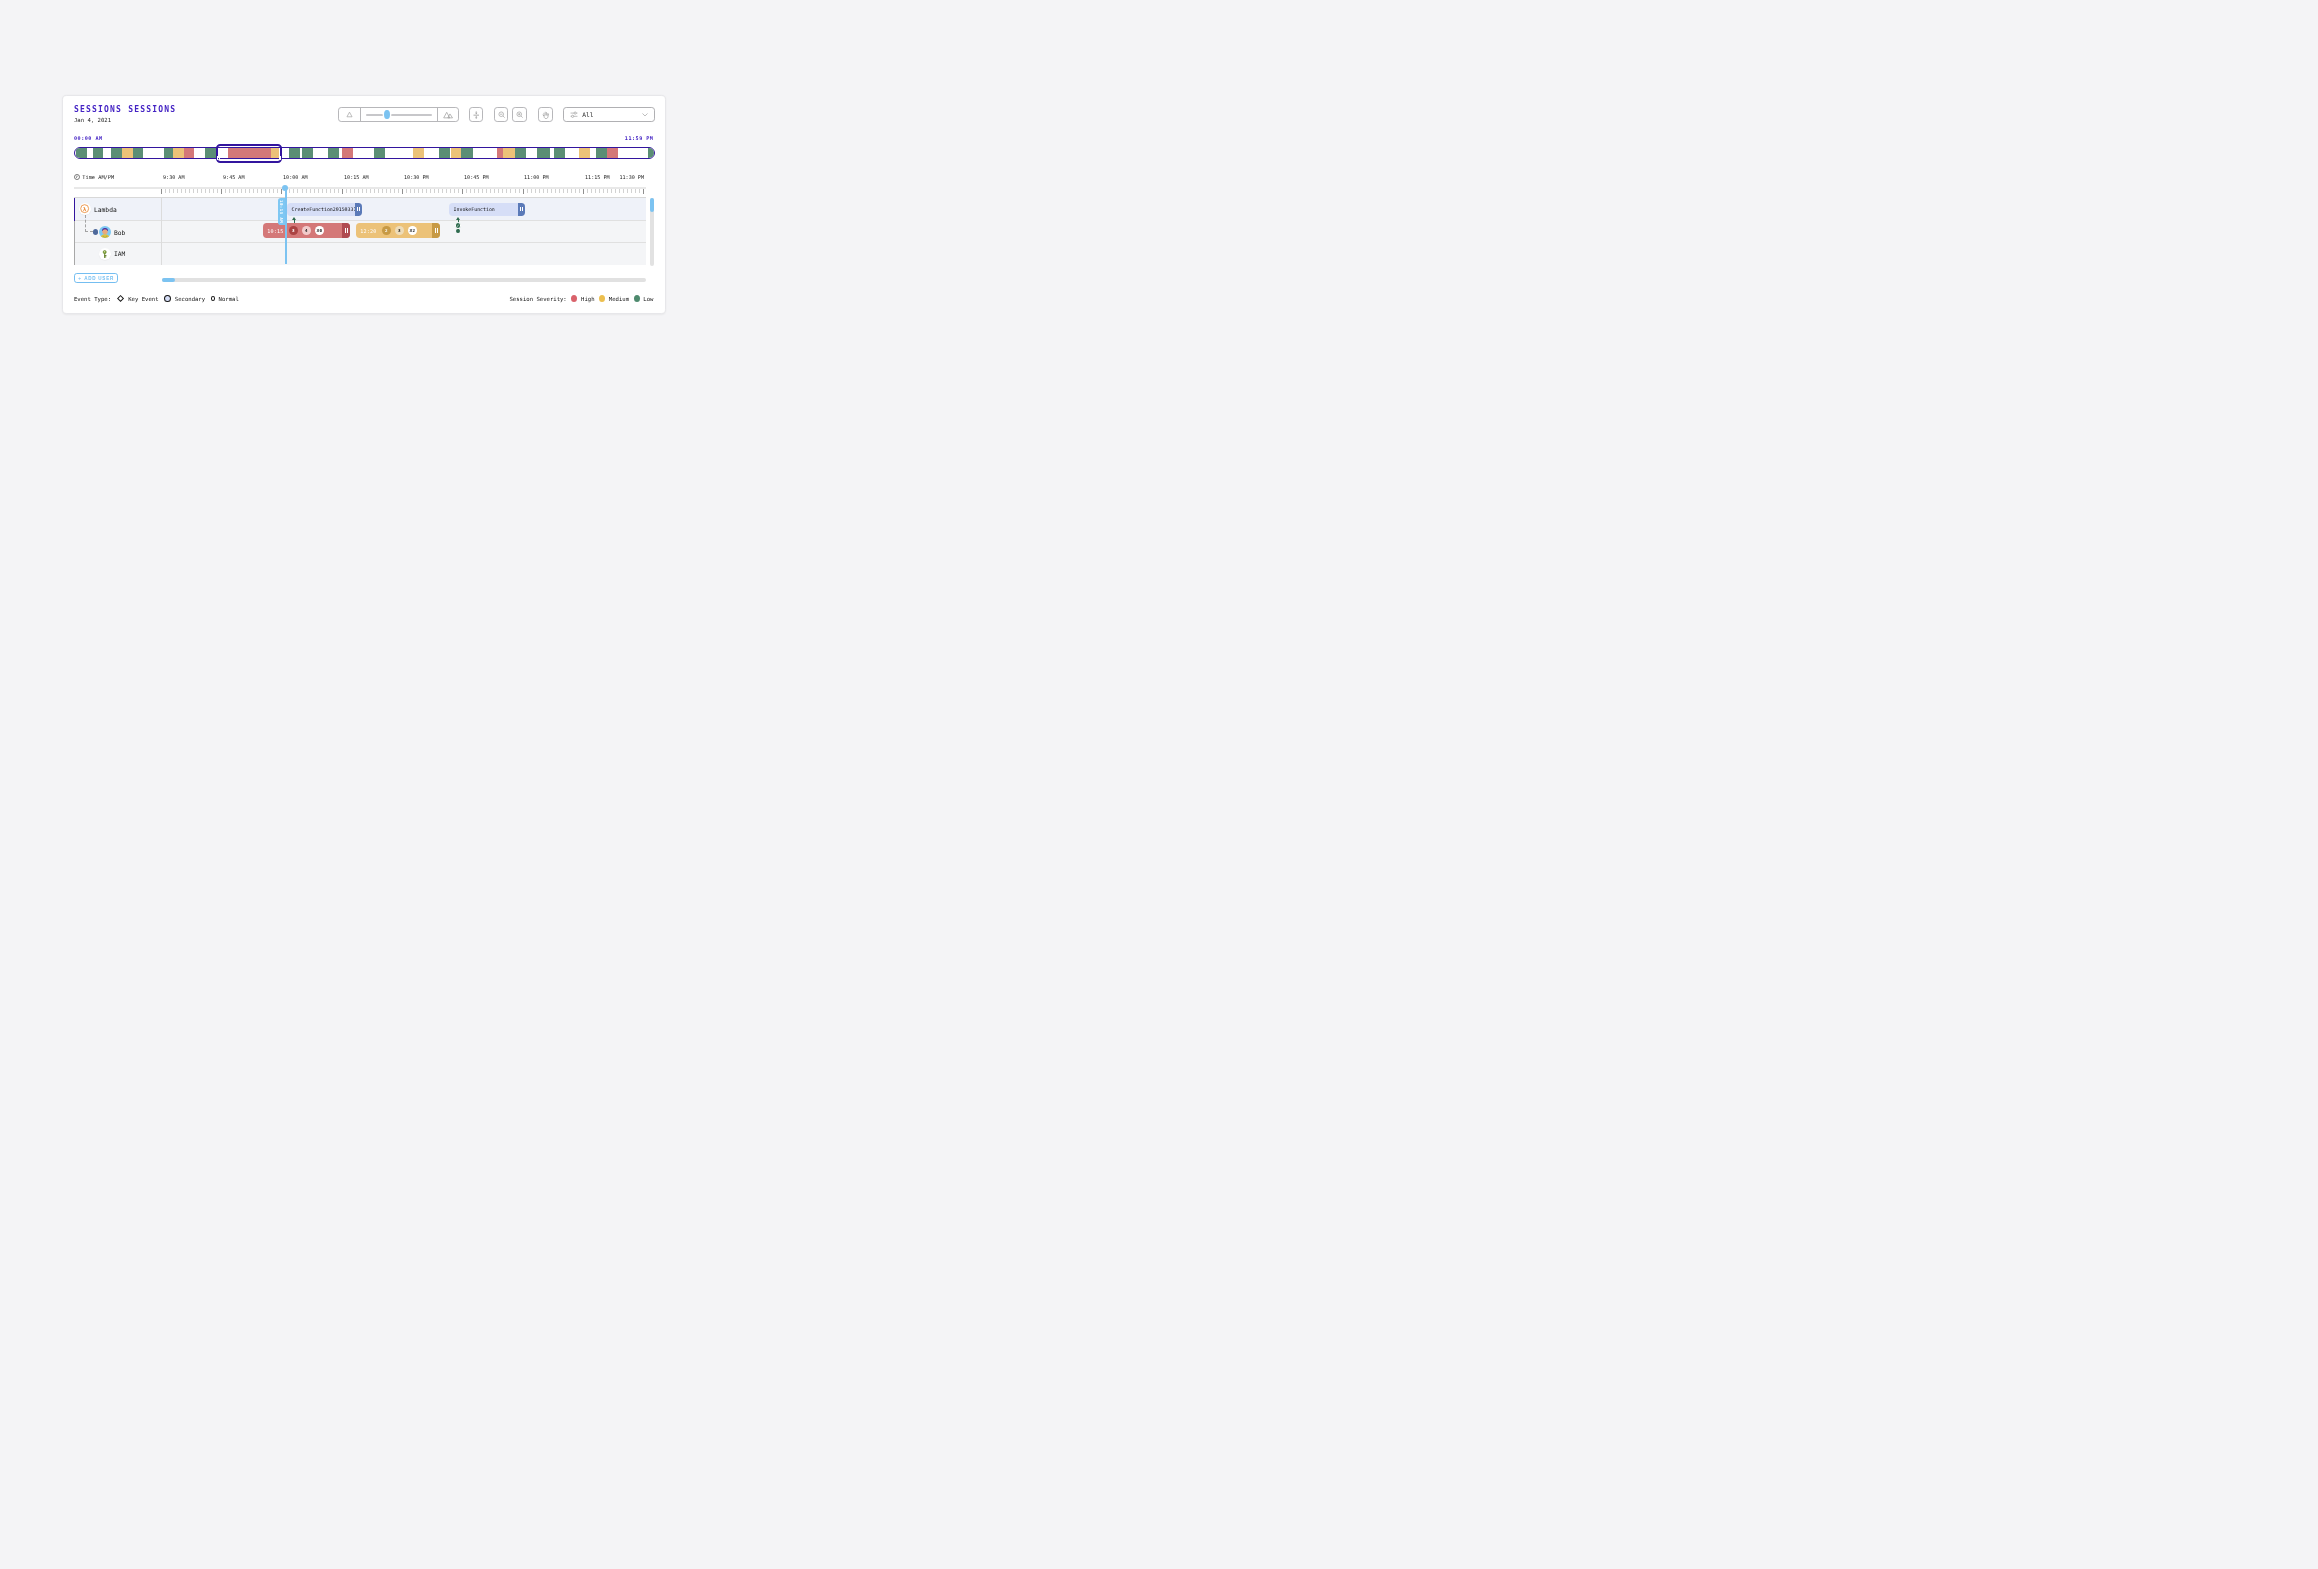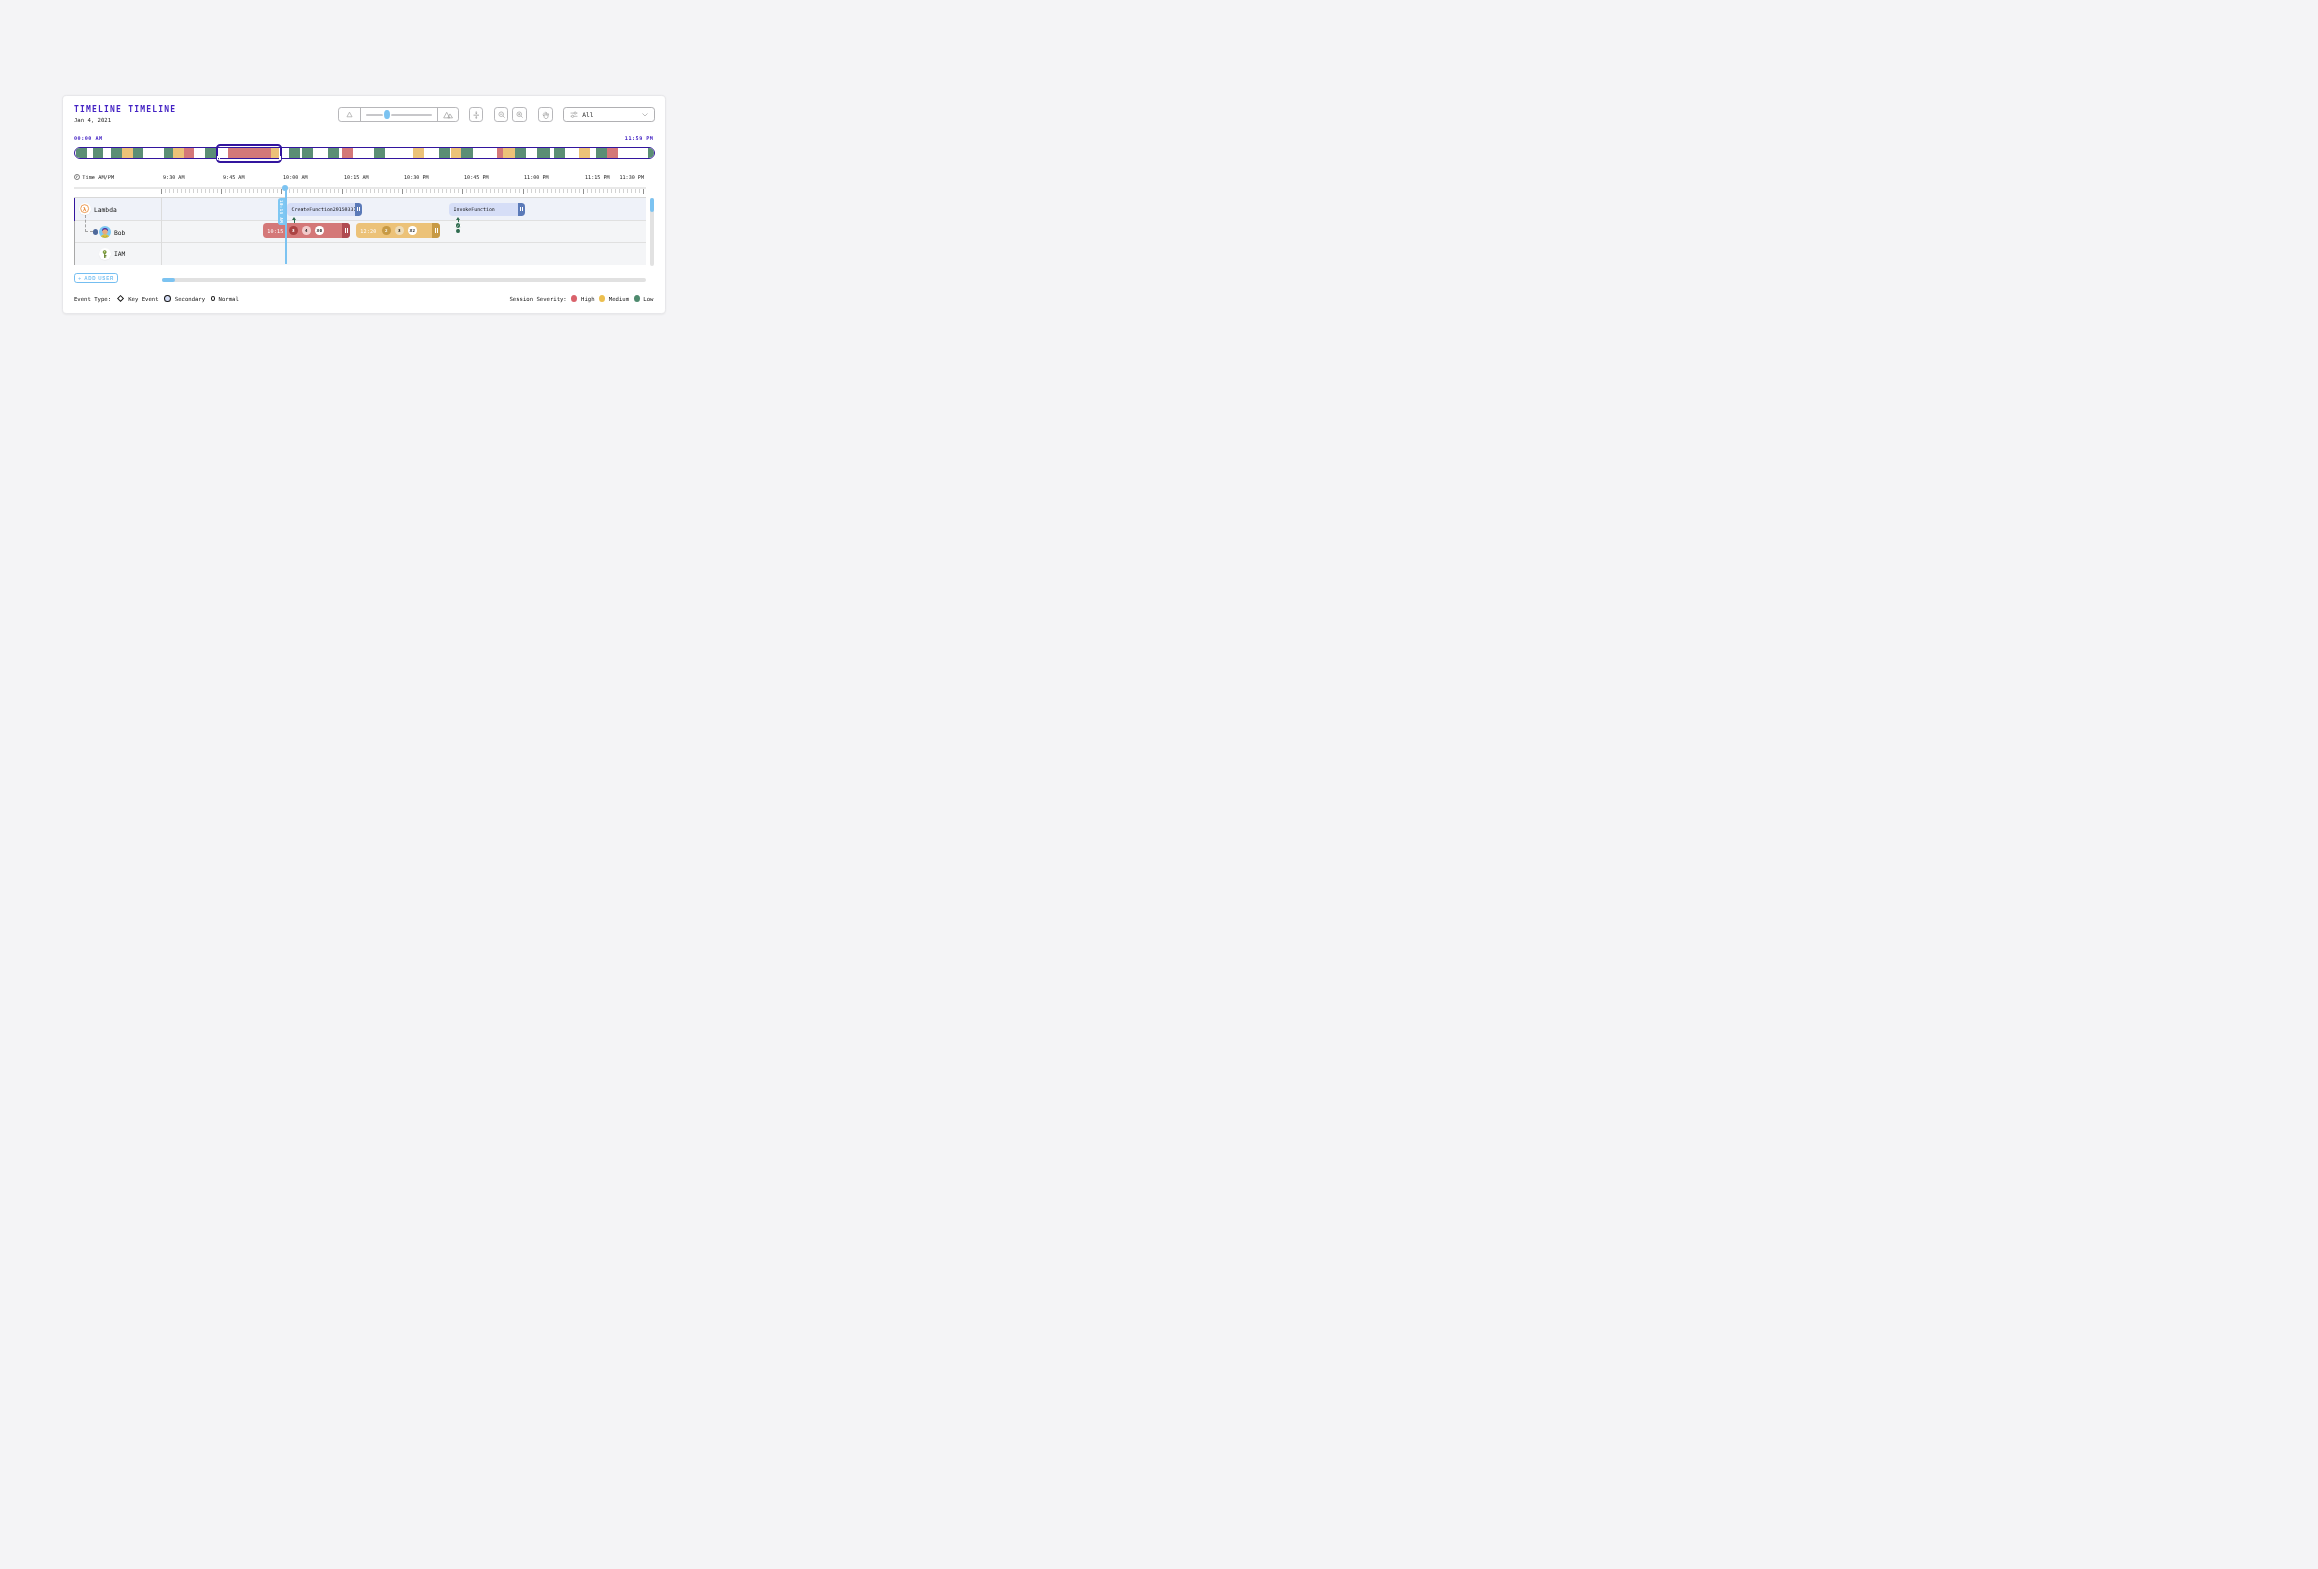--- a/index.html
+++ b/index.html
@@ -129,21 +129,21 @@
   .circ-sec { width:7px; height:7.4px; border:0.7px solid #1b1b1b; border-radius:50%; background:#d6def7; }
   .circ-norm { width:4.2px; height:4.6px; border:0.7px solid #1b1b1b; border-radius:50%; background:#fff; }
   .sev-dot { width:6px; height:7px; border-radius:50%; }
   svg { display:block; }
 </style>
 </head>
 <body>
 
 <div id="card">
 
-  <div class="abs" id="title">TIMELINE TIMELINE</div>
+  <div class="abs" id="title">SESSIONS SESSIONS</div>
   <div class="abs" id="date">Jan 4, 2021</div>
 
   <div class="abs btn" id="zoomgroup" style="padding:0; justify-content:flex-start;">
     <div class="cell" id="zg-small">
       <span>
         <svg width="7" height="6.5" viewBox="0 0 15 14">
             <path d="M2 12.5 L7.5 2.5 L13 12.5 Z" fill="none" stroke="#9a9a9a" stroke-width="1.4"></path>
           </svg>
       </span>
     </div>

